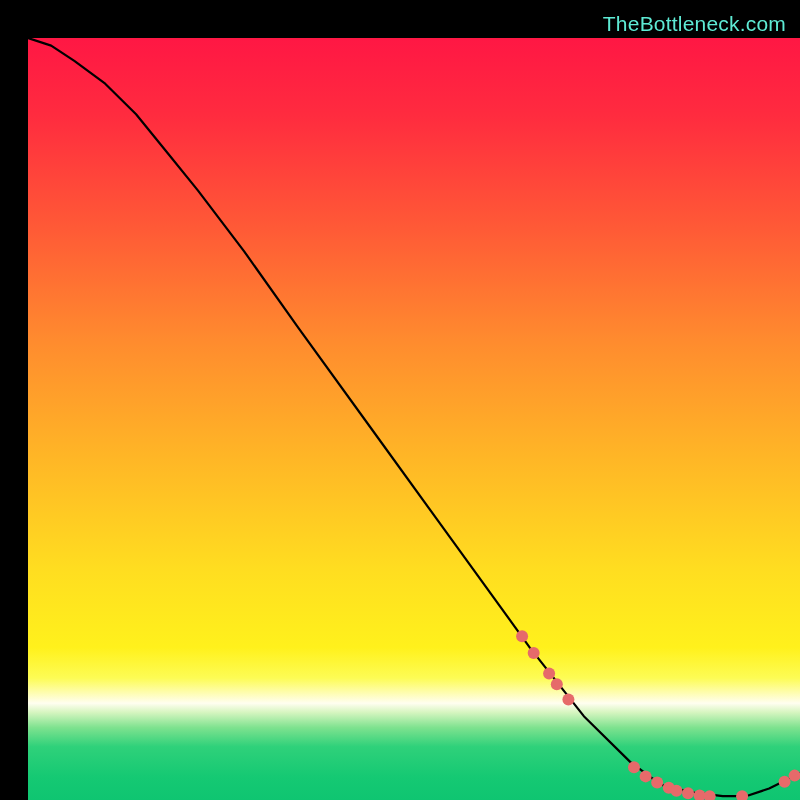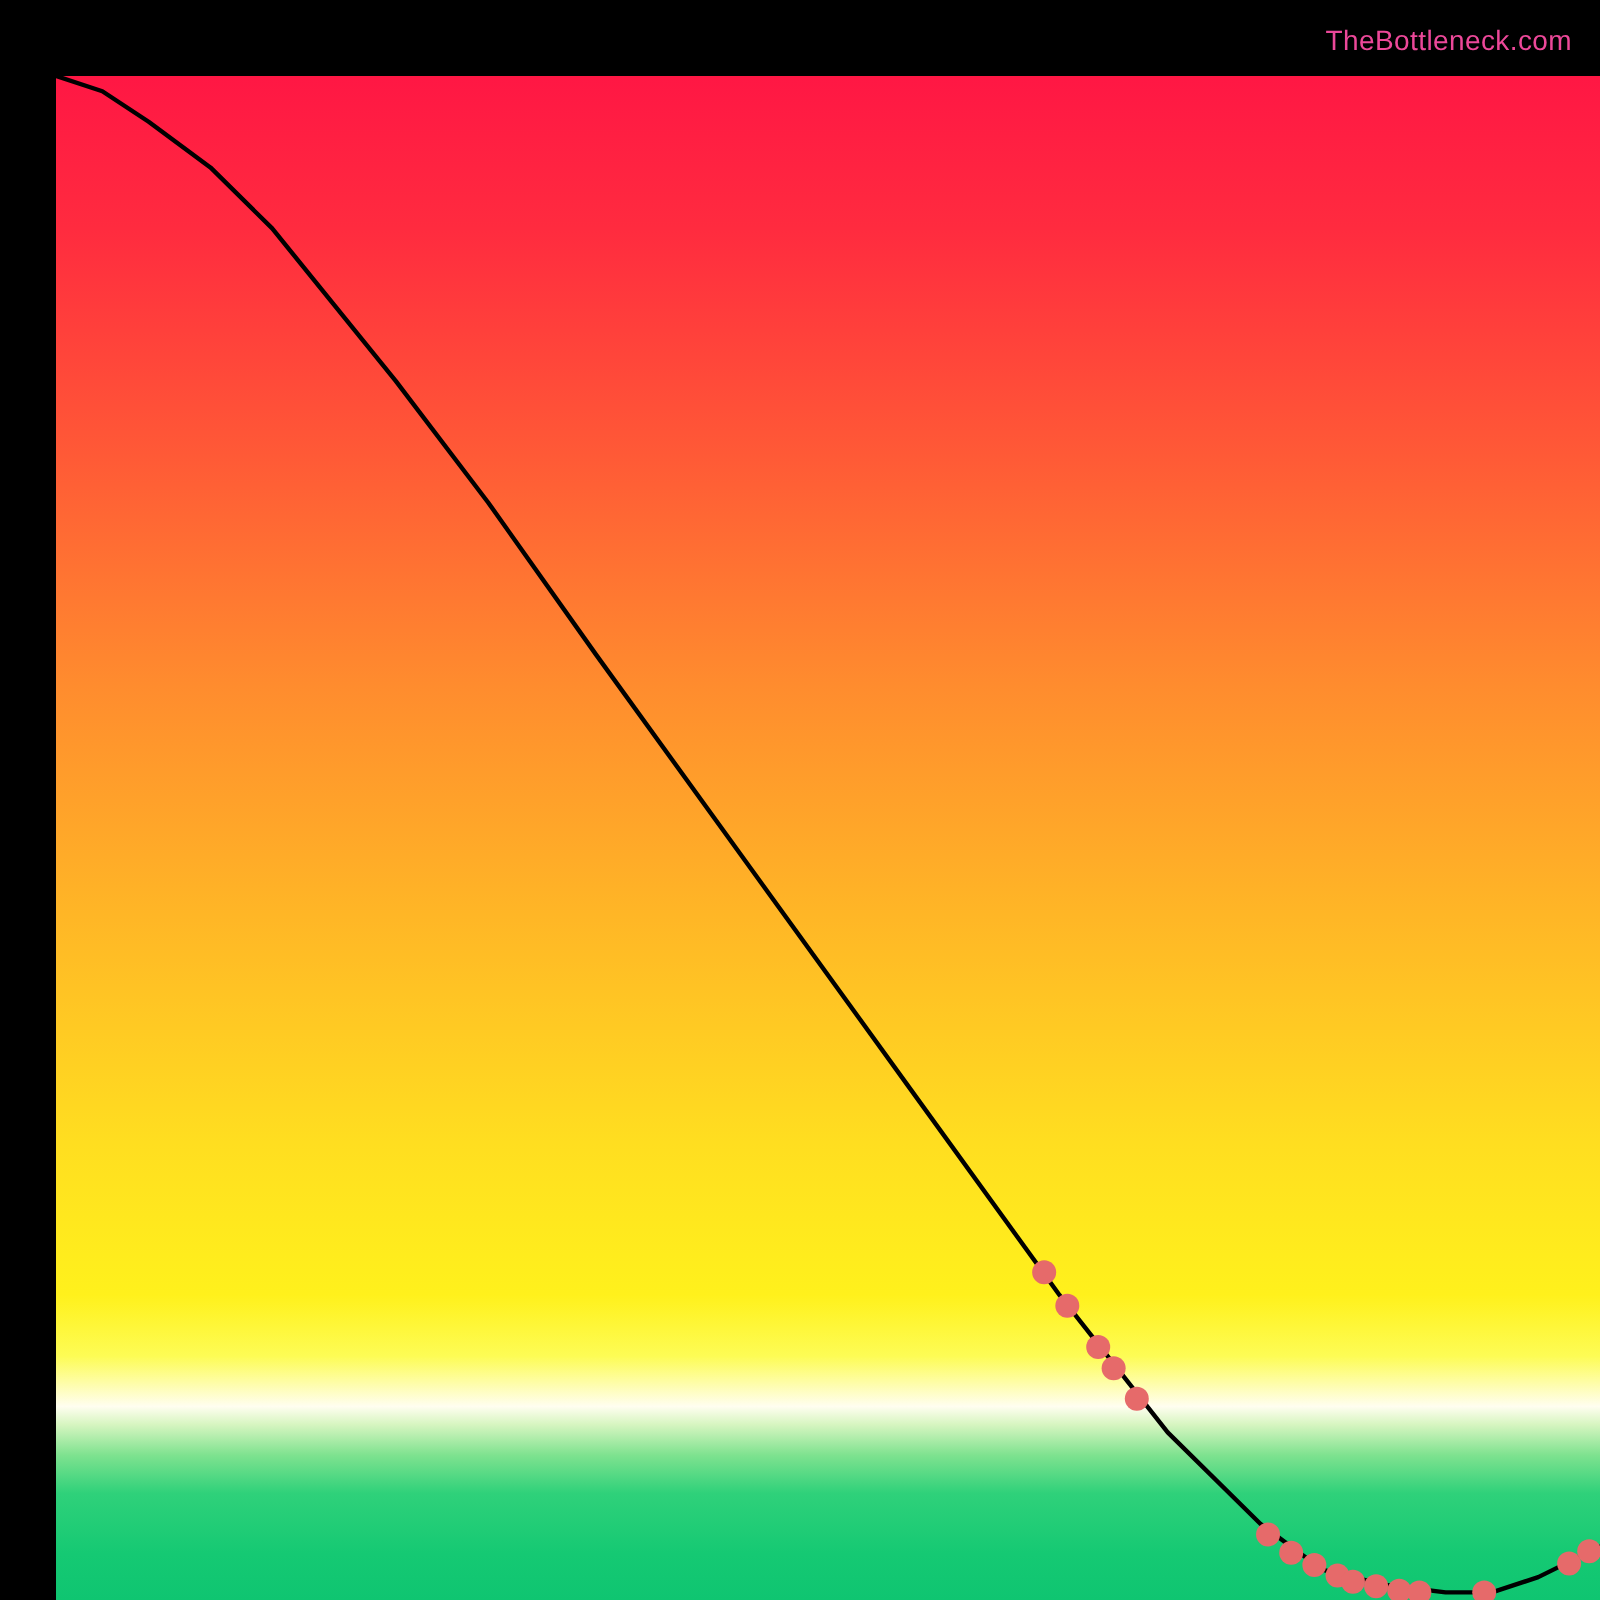--- a/index.html
+++ b/index.html
@@ -16,22 +16,22 @@
     left: 14px;
     top: 14px;
     width: 772px;
     height: 772px;
     background: #000;
   }
   .watermark {
     position: absolute;
     top: -2px;
     right: 0px;
-    color: #ec4899;
-    font-size: 14px;
+    color: #5eead4;
+    font-size: 21px;
     font-weight: 500;
     letter-spacing: 0.2px;
     z-index: 5;
   }
   .plot {
     position: absolute;
     left: 14px;
     top: 24px;
     width: 772px;
     height: 762px;

